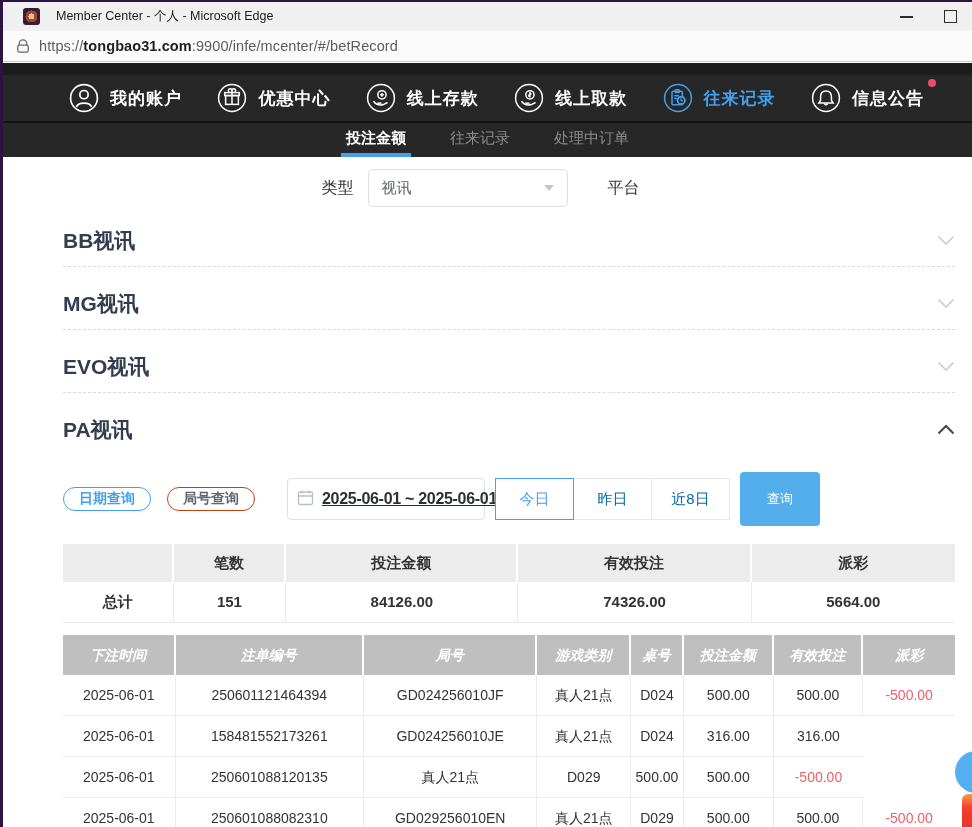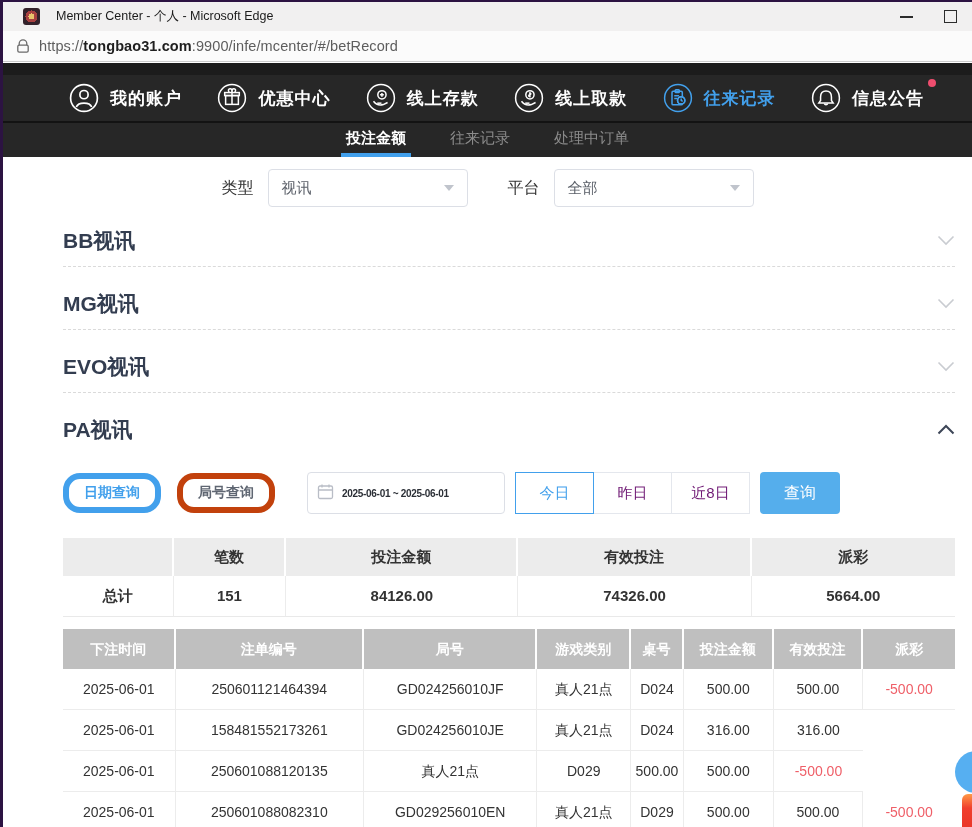--- a/index.html
+++ b/index.html
@@ -50,49 +50,49 @@
   .select .val{font-size:15px;color:#5b6069;}
   .caret{width:0;height:0;border-left:5px solid transparent;border-right:5px solid transparent;border-top:6px solid #c0c4cc;}
 
   .sections{margin-top:21px;padding:0 17px 0 60px;}
   .section-head{display:flex;align-items:center;justify-content:space-between;
                 padding-top:24px;padding-bottom:12px;border-bottom:1px dashed #dadada;cursor:pointer;}
   .section-head .s-title{font-size:21px;font-weight:bold;color:#333d50;line-height:26px;}
   .section-head.expanded{border-bottom:none;text-align:right;}
 
   .pa-toolbar{display:flex;align-items:center;margin-top:17px;}
-  .pill{height:40px;box-sizing:border-box;border-radius:17px;border:6px solid #c2410c;background:#fff;
+  .pill{height:24px;box-sizing:border-box;border-radius:17px;border:1px solid #c2410c;background:#fff;
         display:flex;align-items:center;padding:0 15px;font-size:14px;font-weight:bold;color:#5f6672;cursor:pointer;}
   .pill.active{border-color:#42a0ec;color:#42a0ec;}
   .pill + .pill{margin-left:16px;}
   .datebox{margin-left:32px;width:198px;height:42px;box-sizing:border-box;border:1px solid #dcdfe6;border-radius:4px;
            display:flex;align-items:center;padding:0 9px;gap:8px;cursor:pointer;background:#fff;}
-  .datebox .dval{font-size:10px;font-weight:bold;color:#2b2f36;letter-spacing:-0.3px;white-space:nowrap;}
+  .datebox .dval{font-size:16px;font-weight:bold;color:#2b2f36;letter-spacing:-0.3px;white-space:nowrap;text-decoration:underline;}
   .seg{display:flex;margin-left:10px;}
   .seg-btn{width:79px;height:42px;box-sizing:border-box;border:1px solid #e4e7ed;background:#fff;
-           display:flex;align-items:center;justify-content:center;font-size:15px;color:#701a75;cursor:pointer;}
+           display:flex;align-items:center;justify-content:center;font-size:15px;color:#0369a1;cursor:pointer;}
   .seg-btn + .seg-btn{margin-left:-1px;}
   .seg-btn.active{border-color:#42a0ec;color:#42a0ec;position:relative;z-index:2;}
-  .search-btn{margin-left:10px;width:80px;height:42px;border:none;border-radius:4px;background:#55aeec;
-              color:#fff;font-size:16px;font-family:inherit;cursor:pointer;}
-
-  
-  .sum-table{margin-top:24px;}
+  .search-btn{margin-left:10px;width:80px;height:54px;border:none;border-radius:4px;background:#55aeec;
+              color:#fff;font-size:13px;font-family:inherit;cursor:pointer;}
+
+  
+  .sum-table{margin-top:18px;}
   .sum-head{display:grid;grid-template-columns:111fr 113fr 233fr 234fr 204fr;}
   .sum-head .cell{height:38px;line-height:38px;background:#ececec;text-align:center;
                   font-size:15px;font-weight:bold;color:#333;}
   .sum-head .cell:not(:last-child){border-right:2px solid #ffffff;}
   .sum-body{display:grid;grid-template-columns:111fr 113fr 233fr 234fr 204fr;}
   .sum-body .cell{height:40px;line-height:40px;text-align:center;font-size:15px;font-weight:bold;color:#333;
                   border-bottom:1px solid #e9e9e9;}
   .sum-body .cell:not(:last-child){border-right:1px solid #ececec;}
 
   
   .det-table{margin-top:12px;}
-  .det-head{display:grid;grid-template-columns:113fr 189fr 174fr 94fr 53fr 90fr 90fr 92fr;}
+  .det-head{display:grid;grid-template-columns:113fr 189fr 174fr 94fr 53fr 90fr 90fr 92fr;font-style:italic;}
   .det-head .cell{height:40px;line-height:40px;background:#bfbfbf;color:#fff;font-size:14px;font-weight:bold;
                   text-align:center;}
   .det-head .cell:not(:last-child){border-right:2px solid #ffffff;}
   .det-row{display:grid;grid-template-columns:113fr 189fr 174fr 94fr 53fr 90fr 90fr 92fr;}
   .det-row .cell{height:40px;line-height:40px;text-align:center;font-size:14px;color:#333;
                  border-bottom:1px solid #ececec;white-space:nowrap;overflow:hidden;}
   .det-row .cell:not(:last-child){border-right:1px solid #ececec;}
   .det-row .cell.neg{color:#ef5f68;}
 
   
@@ -220,24 +220,20 @@
 
   <div class="content">
 
     <div class="filters">
       <span class="f-label">类型</span>
       <div class="select">
         <span class="val">视讯</span>
         <span class="caret"></span>
       </div>
       <span class="f-label second">平台</span>
-      <div class="select">
-        <span class="val">全部</span>
-        <span class="caret"></span>
-      </div>
     </div>
 
     <div class="sections">
 
       <div class="section-head" style="padding-top:0;">
         <span class="s-title">BB视讯</span>
         <span>
           <svg width="18" height="11" viewBox="0 0 18 11">
               <path d="M1.5 1.5 L9 9 L16.5 1.5" fill="none" stroke="#c9ccd1" stroke-width="1.6"></path>
             </svg>

